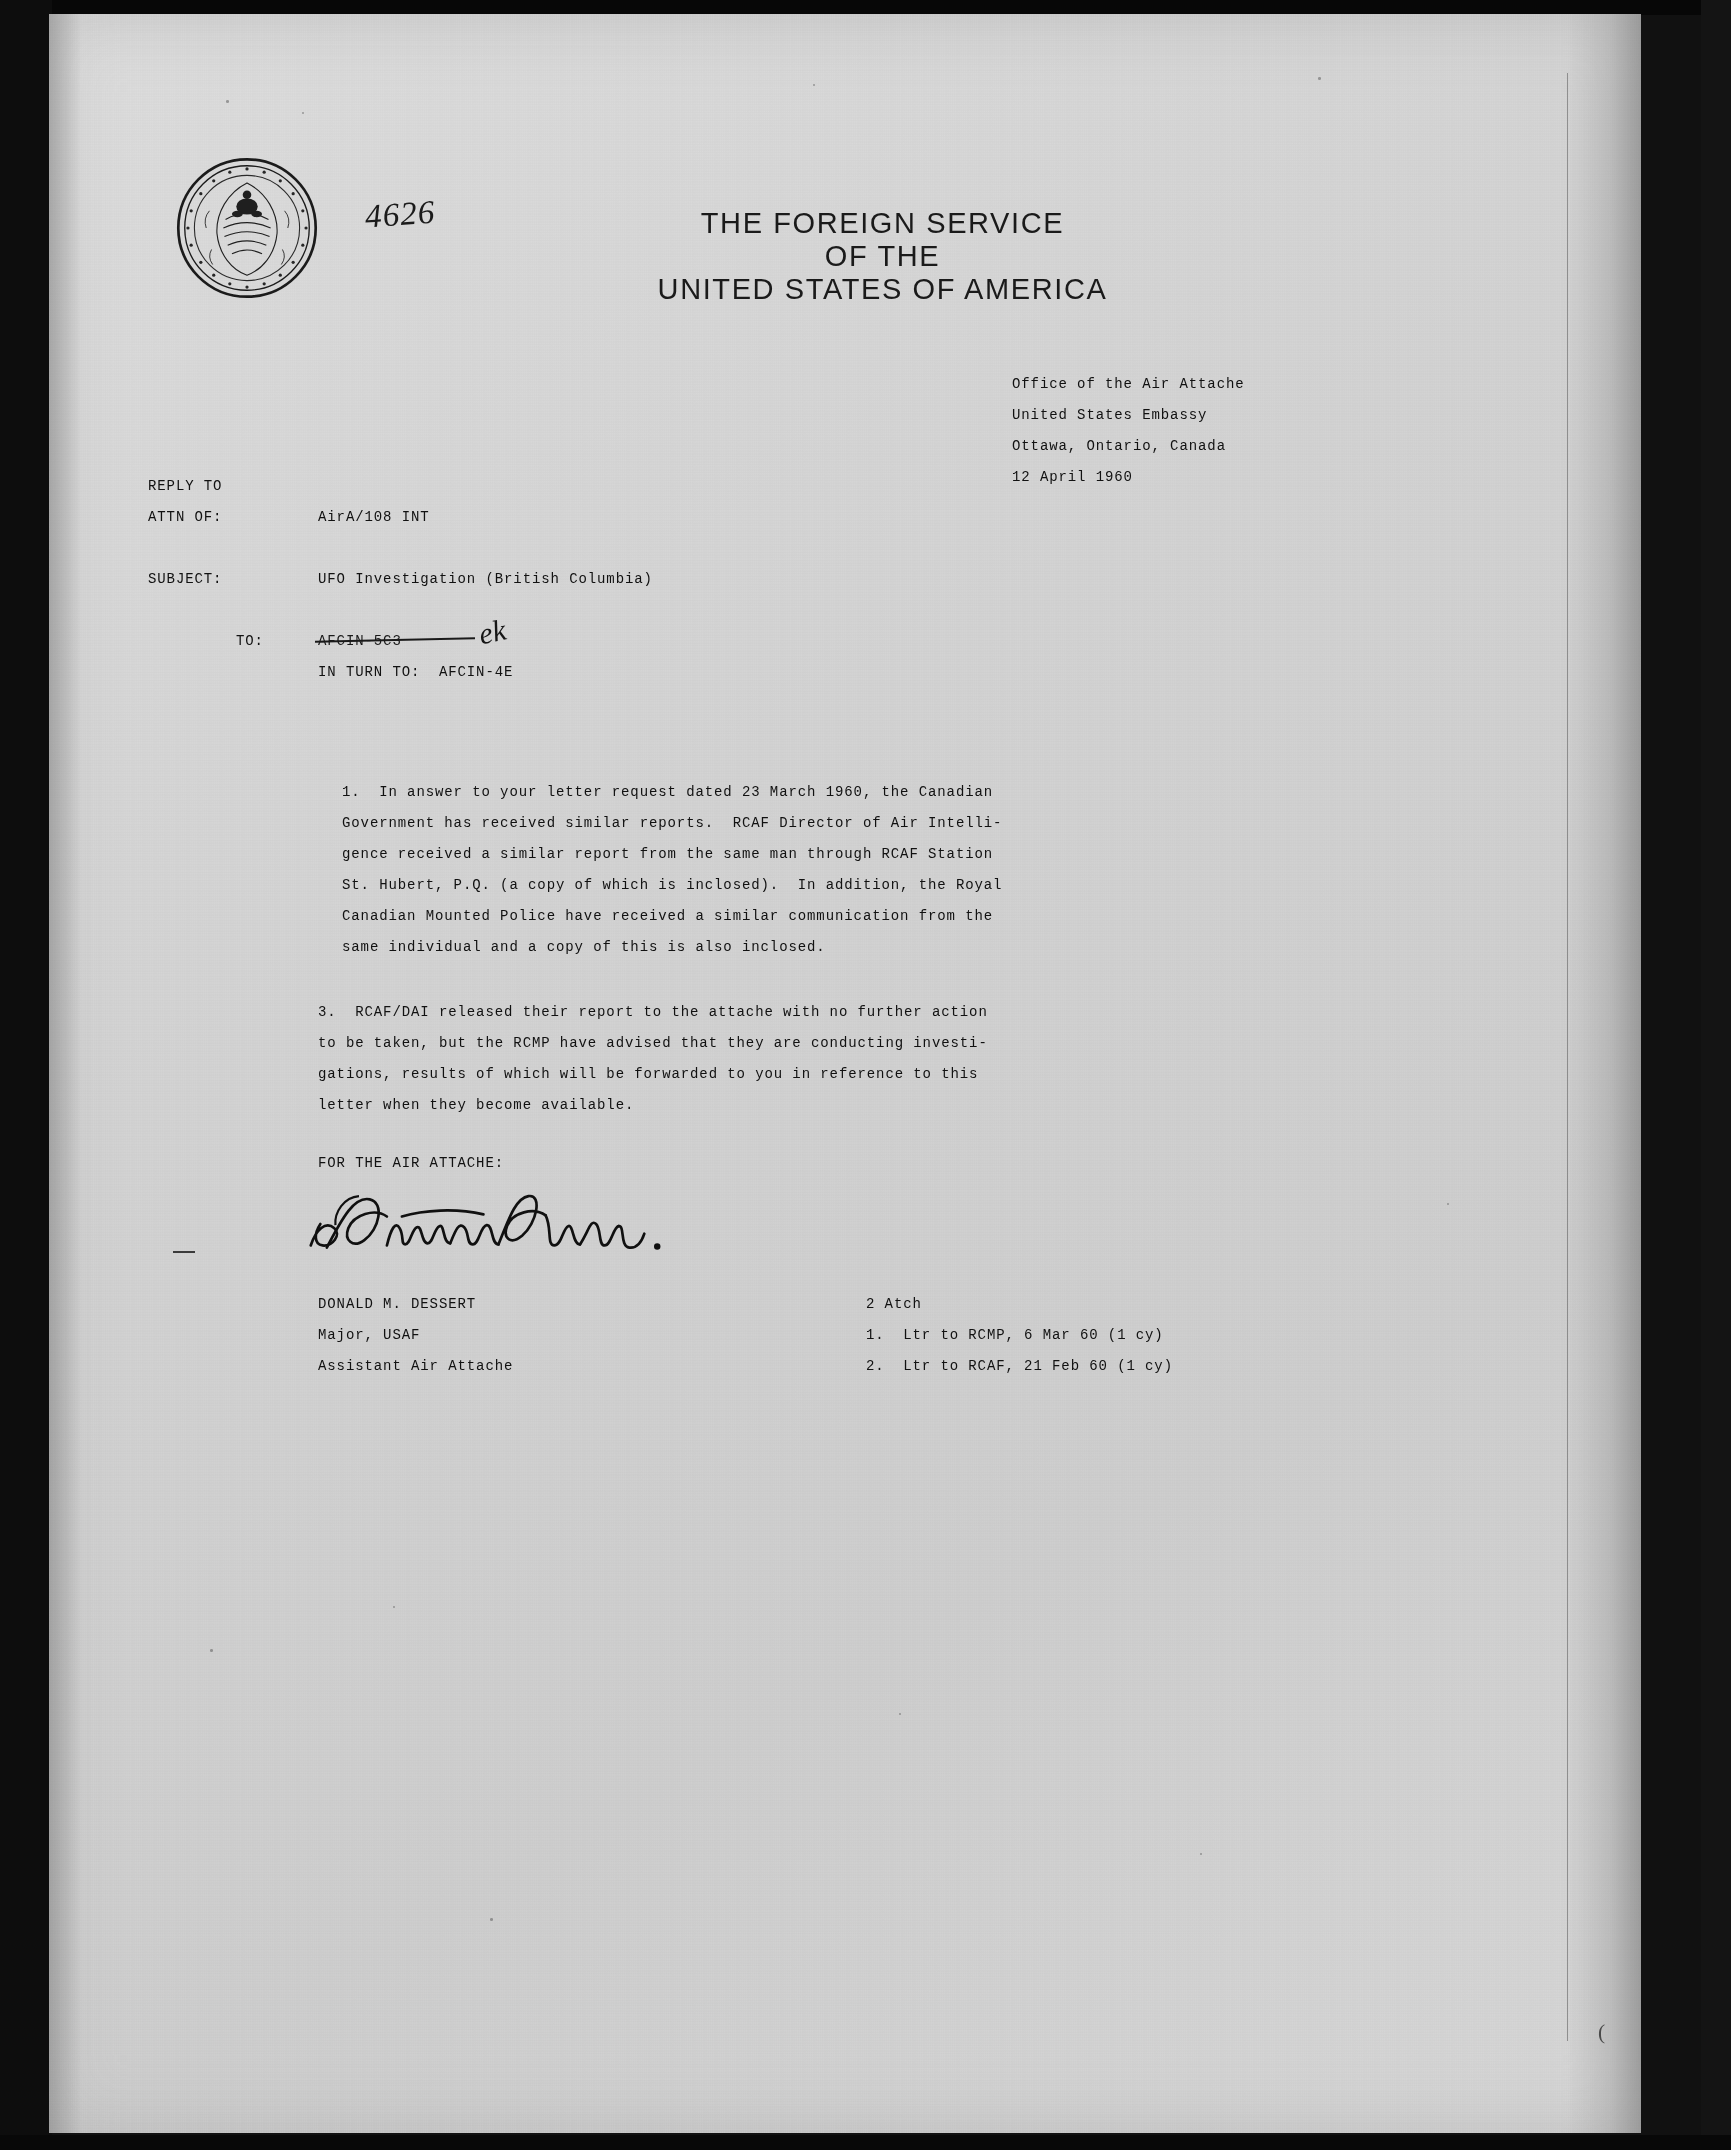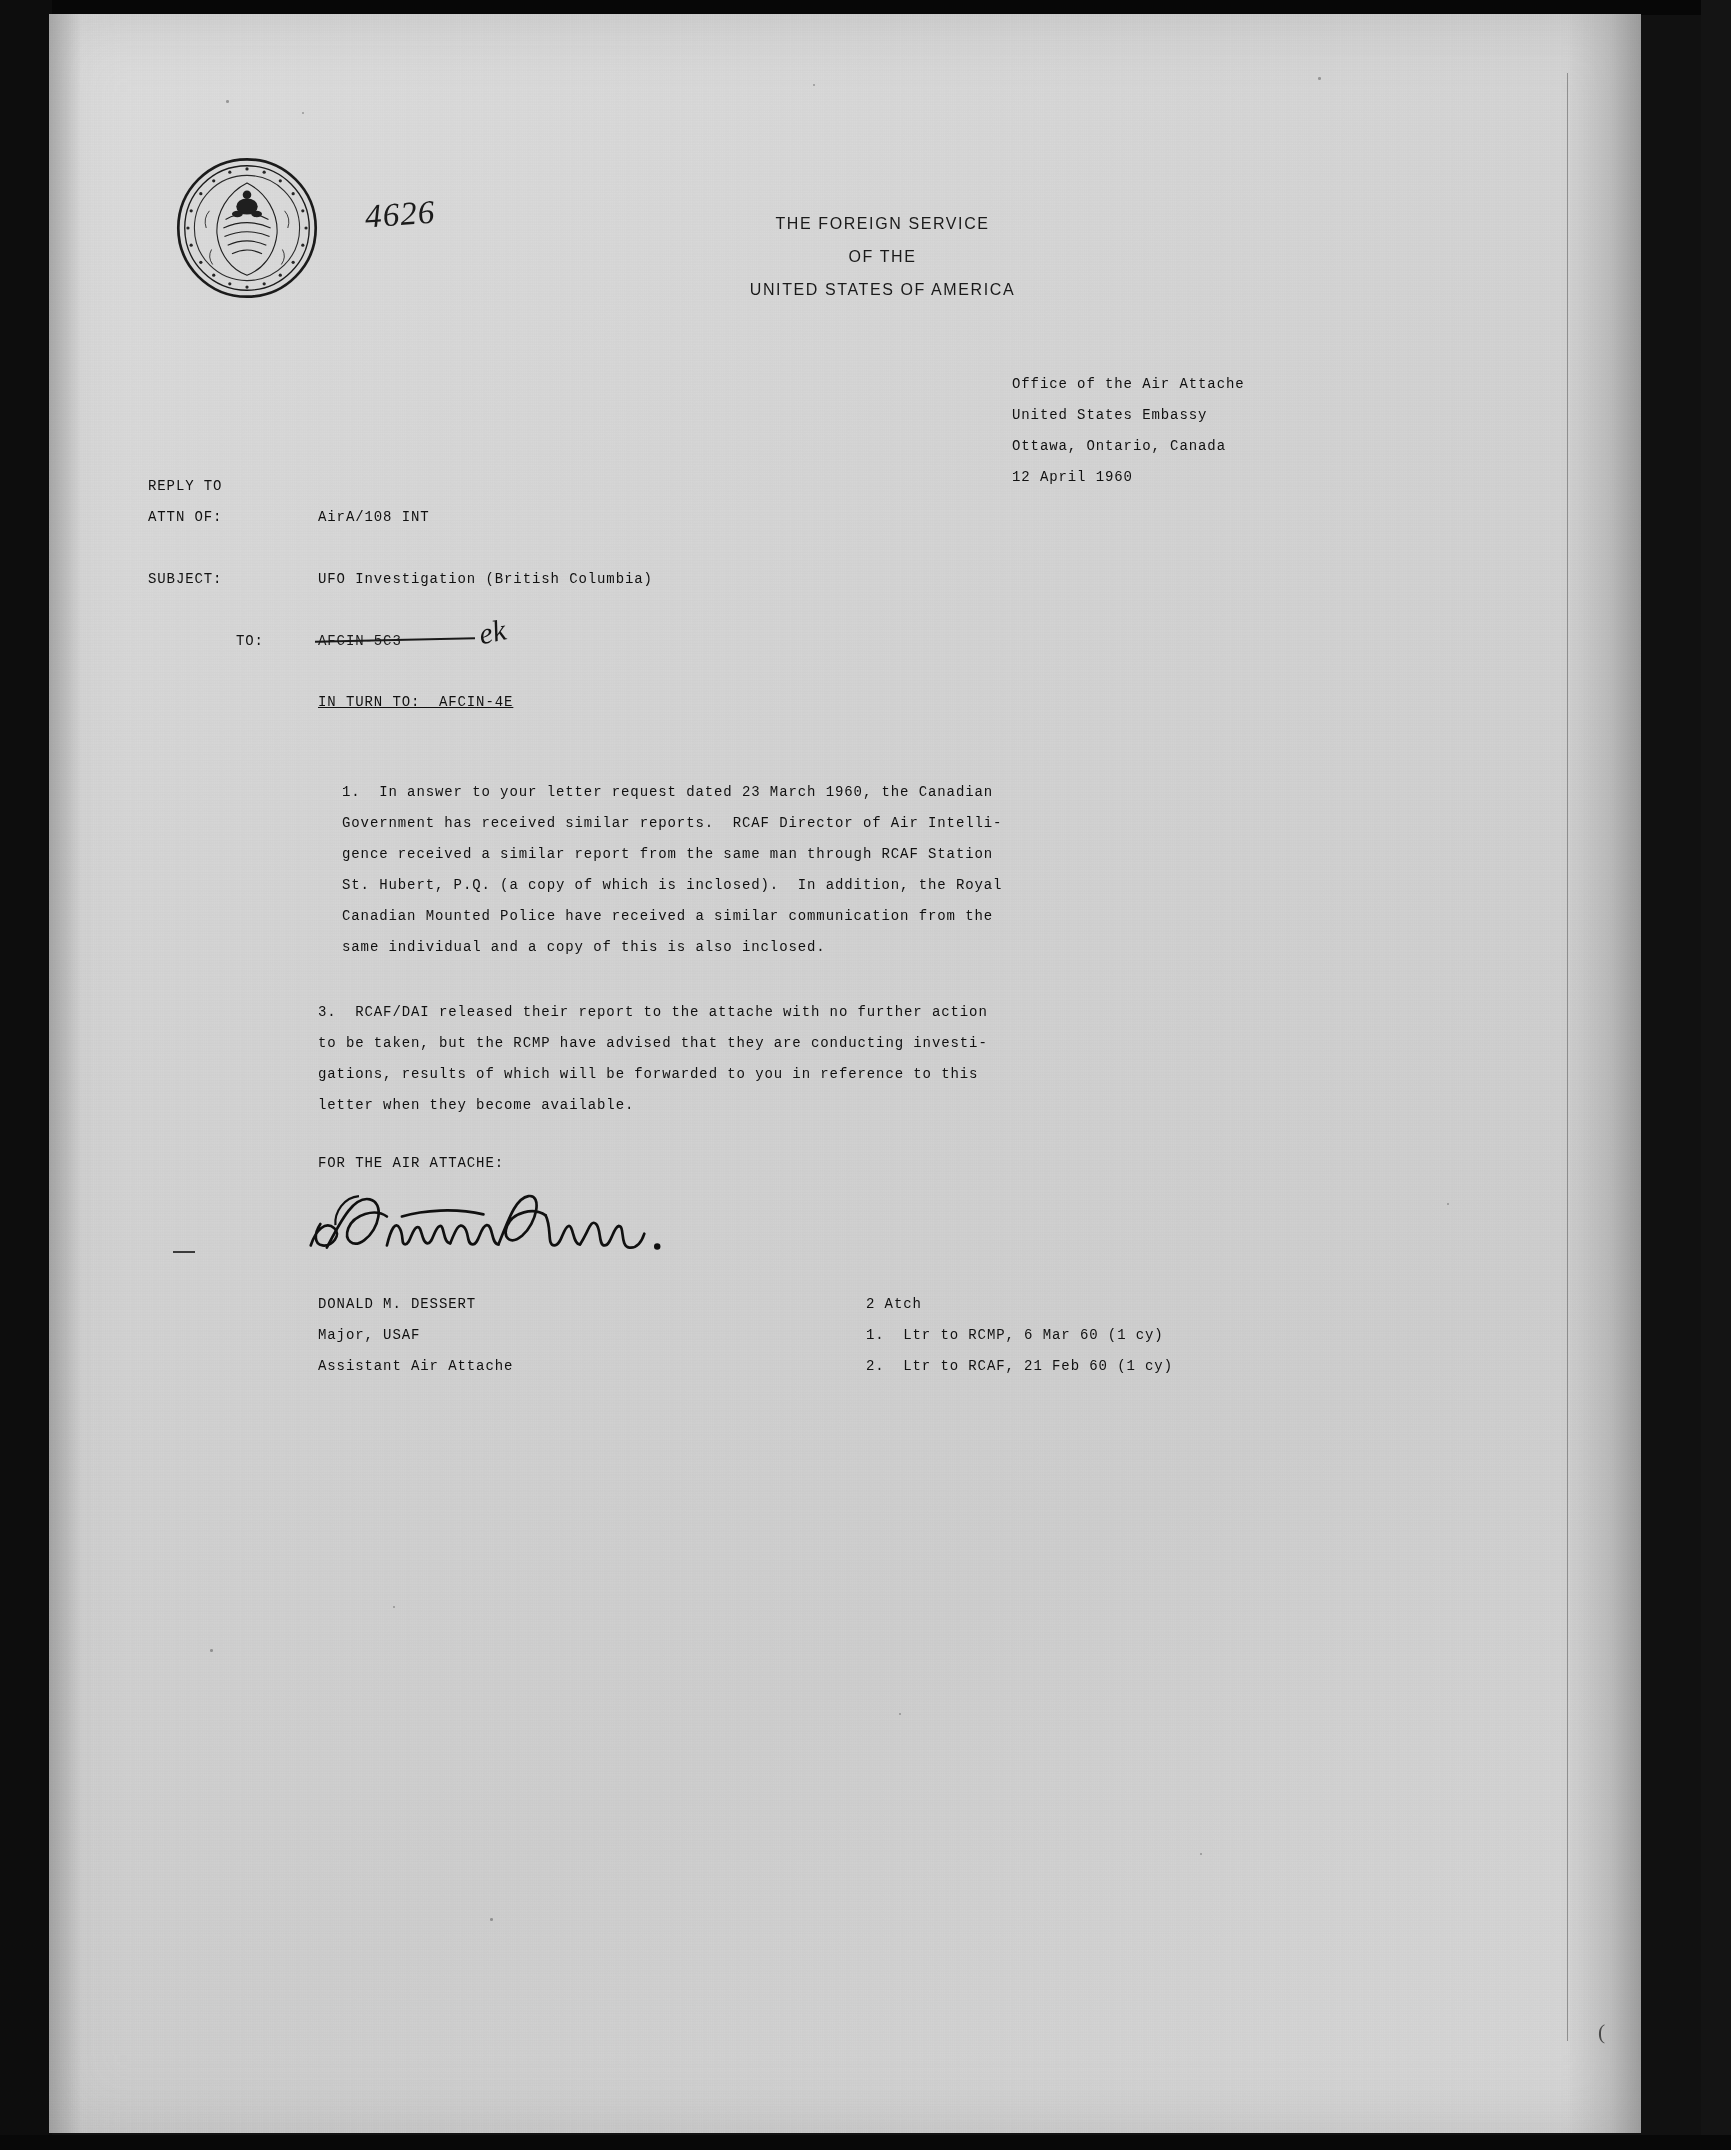--- a/index.html
+++ b/index.html
@@ -127,21 +127,21 @@
 
   
   .masthead {
     position: absolute;
     left: 430px; top: 193px;
     width: 807px;
     text-align: center;
   }
   .masthead div {
     font-family: "Liberation Sans", sans-serif;
-    font-size: 16px;
+    font-size: 29px;
     letter-spacing: 1.6px;
     line-height: 33px;
     color: #1a1a1a;
   }
 
   
   .addr {
     position: absolute;
     left: 963px; top: 355px;
   }
@@ -183,21 +183,21 @@
     position: absolute;
     left: 430px; top: 601px;
     font-family: "Liberation Serif", serif;
     font-style: italic;
     font-size: 30px;
     color: #151515;
     transform: rotate(-12deg);
   }
   .inturn {
     position: absolute;
-    left: 269px; top: 673px; text-decoration: underline;
+    left: 269px; top: 643px;
   }
 
   .para1 { position: absolute; left: 269px; top: 763px; margin-left: 24px; }
   .para2 { position: absolute; left: 269px; top: 983px; }
 
   .closing { position: absolute; left: 269px; top: 1134px; }
 
   .signature {
     position: absolute;
     left: 245px; top: 1151px;

